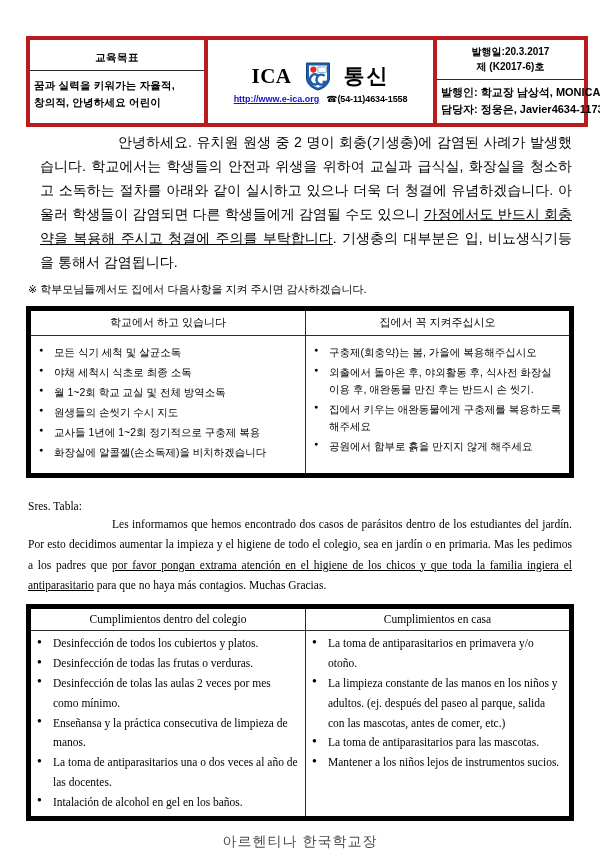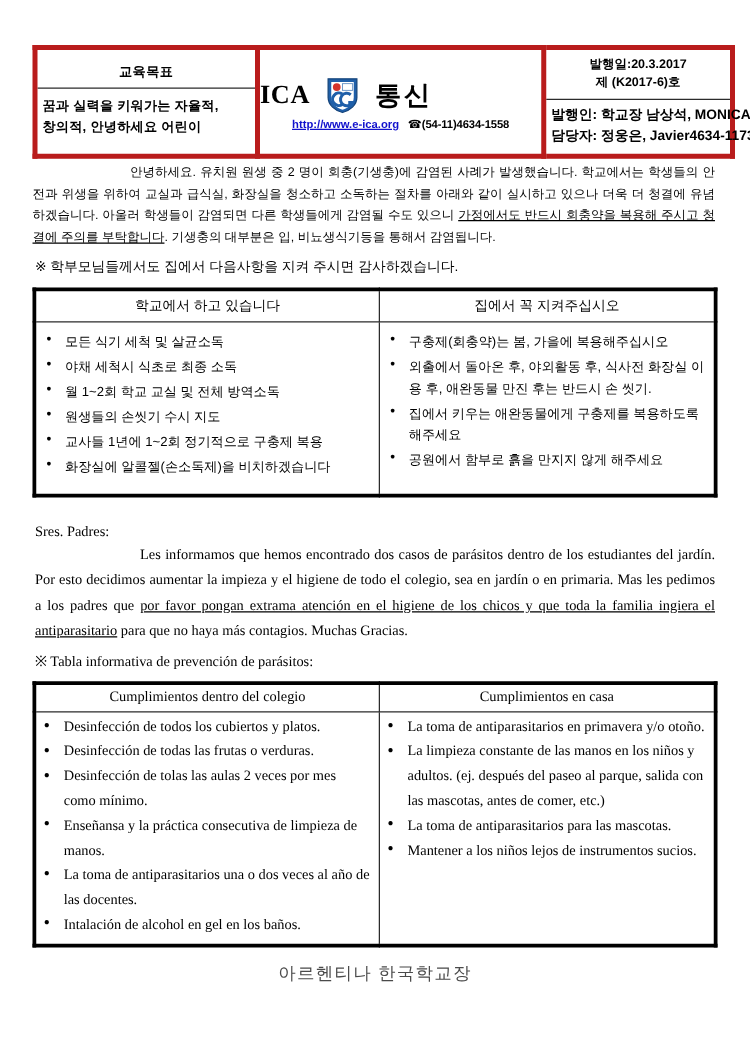--- a/index.html
+++ b/index.html
@@ -52,20 +52,21 @@
     padding: 6px 4px 7px 4px;
     letter-spacing: 0.2px;
   }
   .mh-center {
     text-align: center;
     padding: 4px 0 5px 0;
   }
   .logo-row {
     display: flex;
     align-items: center;
+    justify-content: center;
     gap: 13px;
     height: 34px;
   }
   .logo-ica {
     font-family: "Liberation Serif", "DejaVu Serif", serif;
     font-weight: bold;
     font-size: 21px;
     letter-spacing: 0.5px;
   }
   .logo-tongsin {
@@ -108,39 +109,39 @@
     text-align: right;
   }
 
   
   .kr { font-family: "Liberation Sans", "DejaVu Sans", sans-serif; }
   .salutation {
     font-size: 11px;
     margin: 17px 0 0 2px;
   }
   .kr-para {
-    font-size: 10px;
+    font-size: 14px;
     line-height: 1.72;
     text-align: justify;
-    margin: 3px 2px 0 0;
+    margin: 3px 2px 0 14px;
   }
   .kr-para .indent { display: inline-block; width: 78px; }
   .note-line {
     font-size: 11px;
     margin: 7px 0 0 2px;
   }
   u.ul { text-decoration: underline; }
 
   
   .content-table {
     width: 548px;
     border-collapse: collapse;
     table-layout: fixed;
     margin-top: 9px;
-    border: 3px solid #000000;
+    border: 5px solid #000000;
   }
   .content-table th, .content-table td {
     border: 1px solid #2b2b2b;
     vertical-align: top;
   }
   .content-table th {
     font-weight: normal;
     text-align: center;
     padding: 4px 0 5px 0;
   }
@@ -292,27 +293,26 @@
           <li>외출에서 돌아온 후, 야외활동 후, 식사전 화장실 이용 후, 애완동물 만진 후는 반드시 손 씻기.</li>
           <li>집에서 키우는 애완동물에게 구충제를 복용하도록 해주세요</li>
           <li>공원에서 함부로 흙을 만지지 않게 해주세요</li>
         </ul>
       </td>
     </tr>
   </tbody>
     </table>
 
   <div class="es-block">
-    <div class="es-salutation">Sres. Padres:</div>
+    <div class="es-salutation">Sres. Tabla:</div>
 
     <div class="es-para">
       <span class="indent"></span><span>Les informamos que hemos encontrado dos casos de parásitos dentro de los estudiantes del jardín. Por esto decidimos aumentar la impieza y el higiene de todo el colegio, sea en jardín o en primaria. Mas les pedimos a los padres que </span><u class="ul">por favor pongan extrama atención en el higiene de los chicos y que toda la familia ingiera el antiparasitario</u><span> para que no haya más contagios. Muchas Gracias.</span>
     </div>
 
-    <div class="es-note">※ Tabla informativa de prevención de parásitos:</div>
   </div>
 
   <table class="content-table es-table">
     <tbody>
         <tr>
       <th style="width:274px;">Cumplimientos dentro del colegio</th>
       <th>Cumplimientos en casa</th>
     </tr>
     <tr>
       <td>

